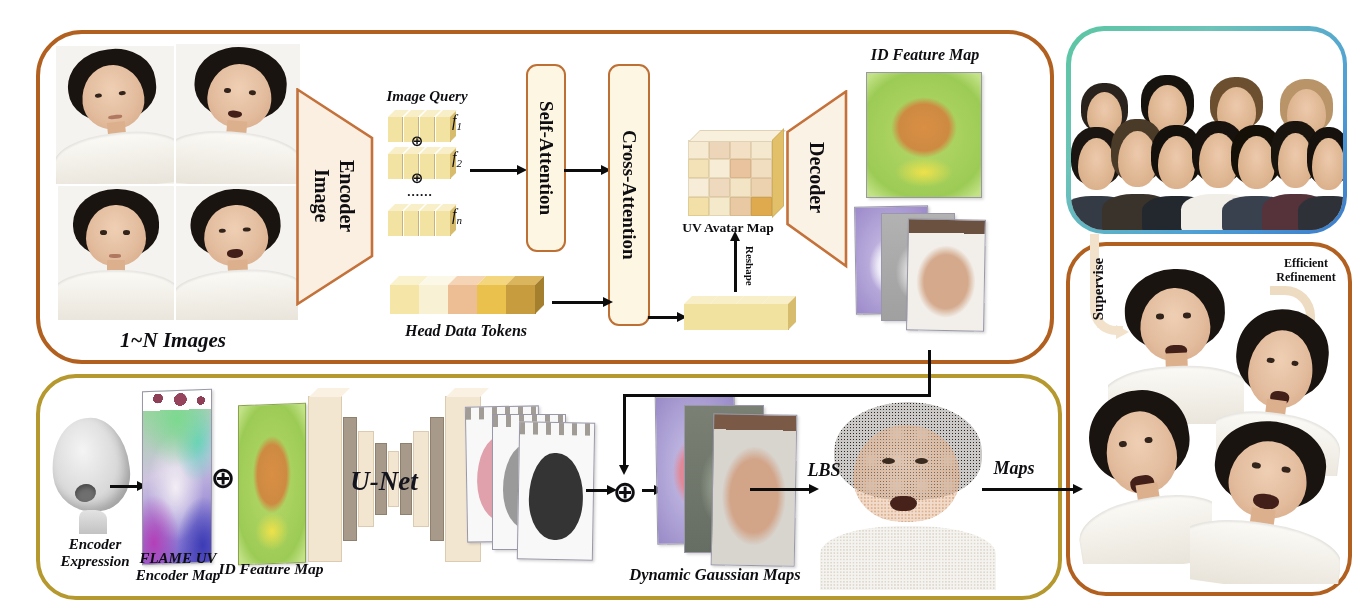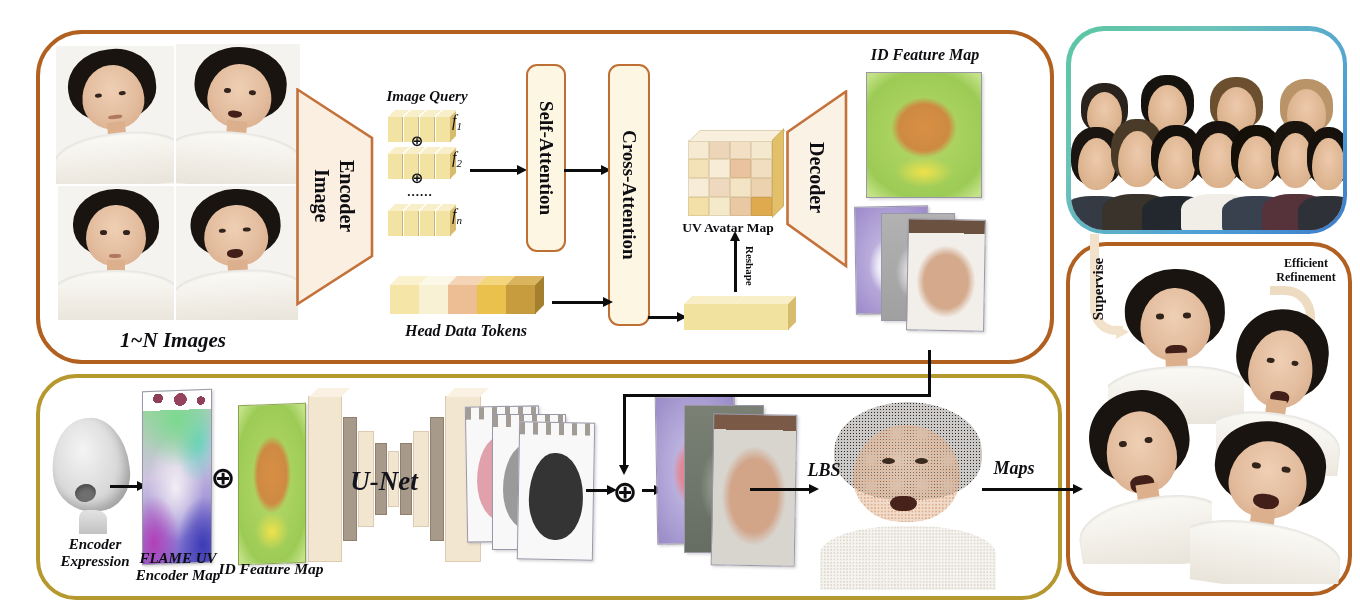--- a/index.html
+++ b/index.html
@@ -490,20 +490,21 @@
       <div class="p-blob" style="background:#343434;"></div>
     </div>
 
   <div class="harr" style="left:586px;top:489px;width:22px;"></div>
   <div class="oplus" style="left:608px;top:474px;width:34px;font-size:30px;">⊕</div>
   <div class="harr" style="left:642px;top:489px;width:13px;"></div>
 
   <div class="panel p-dlav" style="left:656px;top:396px;width:78px;height:146px;transform:rotate(-1deg);"></div>
   <div class="panel p-dgray" style="left:684px;top:405px;width:78px;height:146px;"></div>
   <div class="panel p-dtex" style="left:712px;top:414px;width:82px;height:150px;transform:rotate(1deg);"></div>
+  <div class="lbl" style="left:598px;top:566px;width:234px;font-size:16.5px;">Dynamic Gaussian Maps</div>
 
   <div class="lbl" style="left:792px;top:460px;width:64px;font-size:18px;">LBS</div>
   <div class="harr" style="left:750px;top:488px;width:60px;"></div>
 
   <div class="pc" style="left:816px;top:402px;width:184px;height:188px;">
     <div class="pch"></div>
     <div class="pcf"></div>
     <div class="pce" style="left:36%;top:30%;"></div>
     <div class="pce" style="left:54%;top:30%;"></div>
     <div class="pcm"></div>

